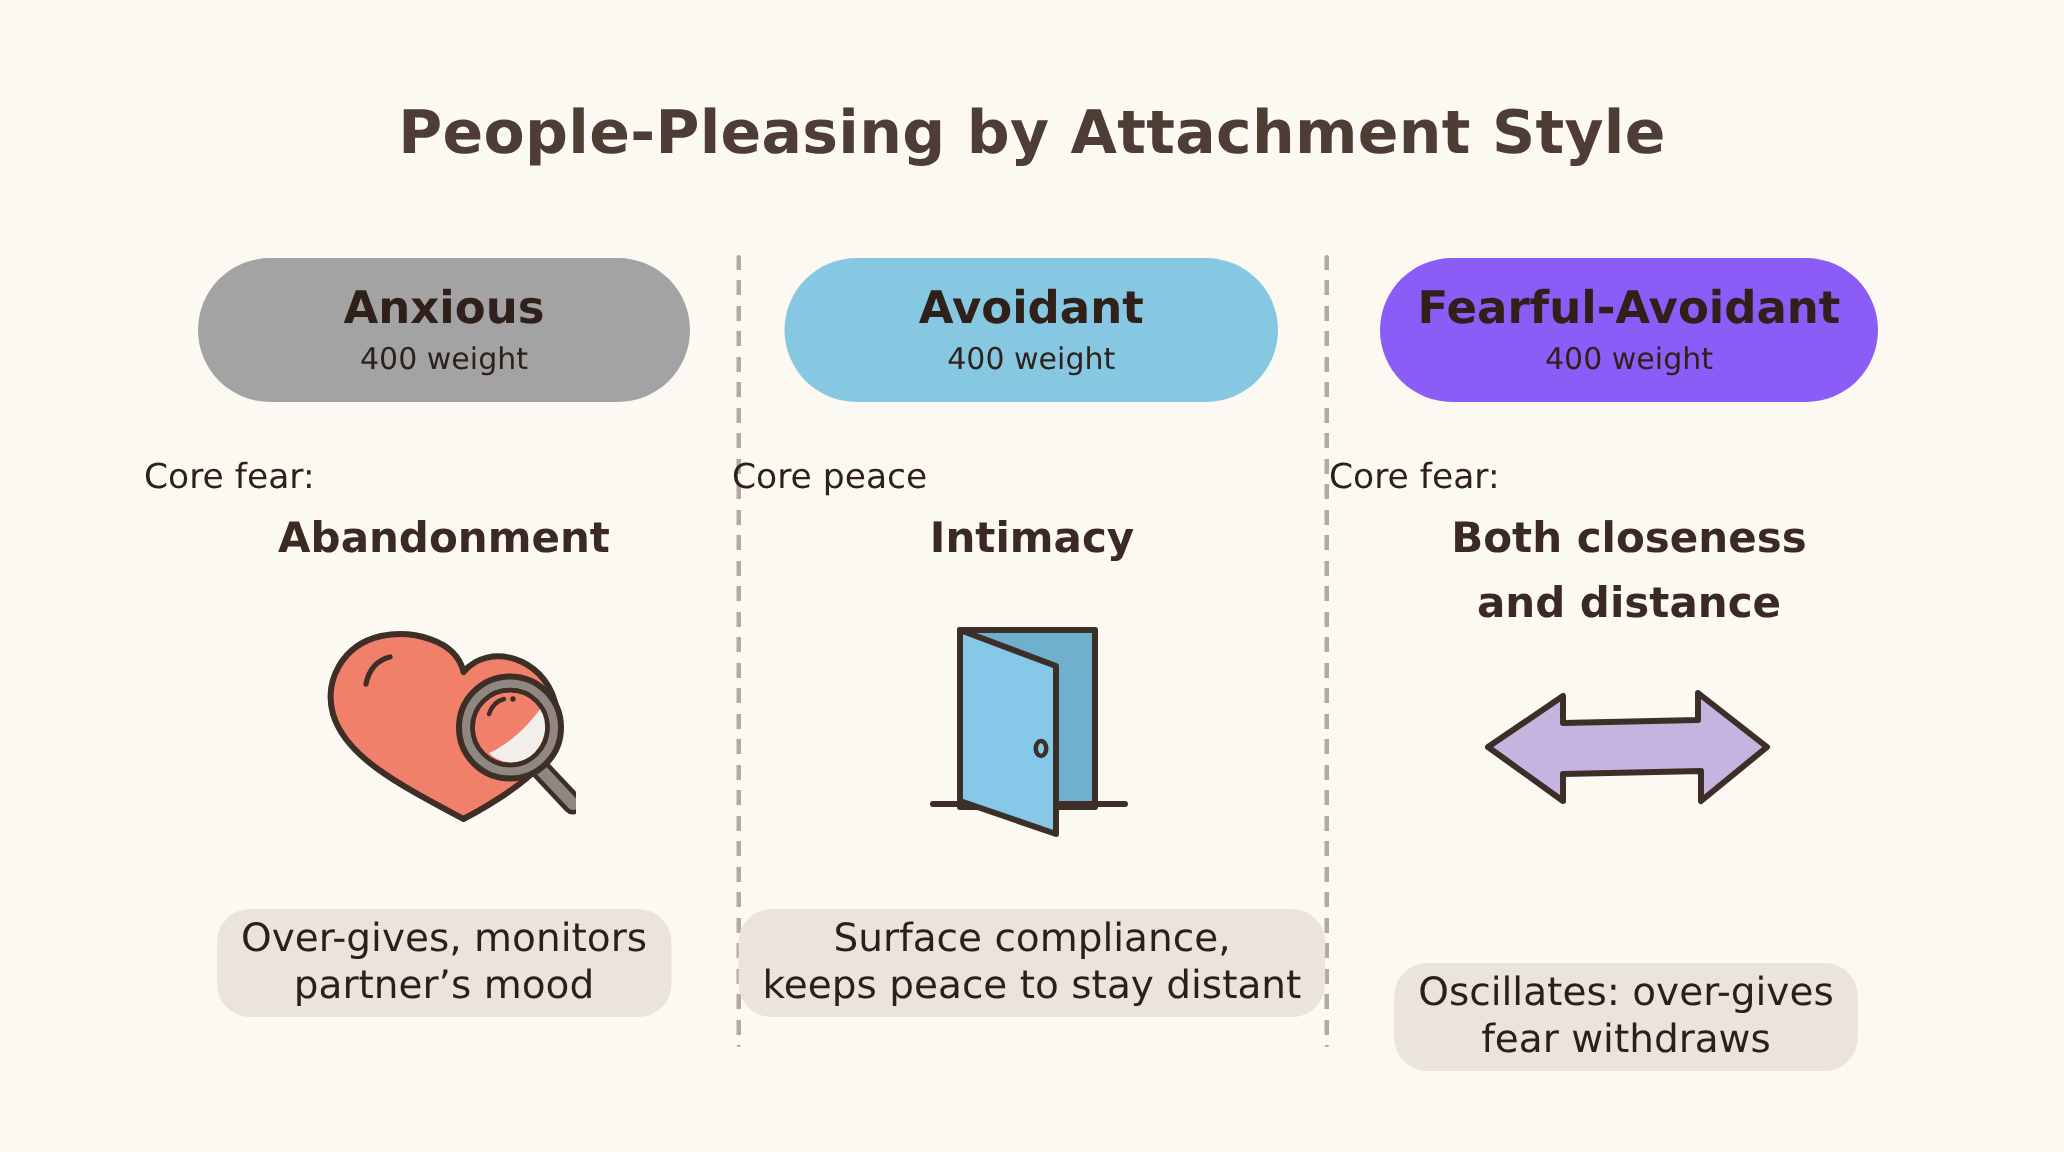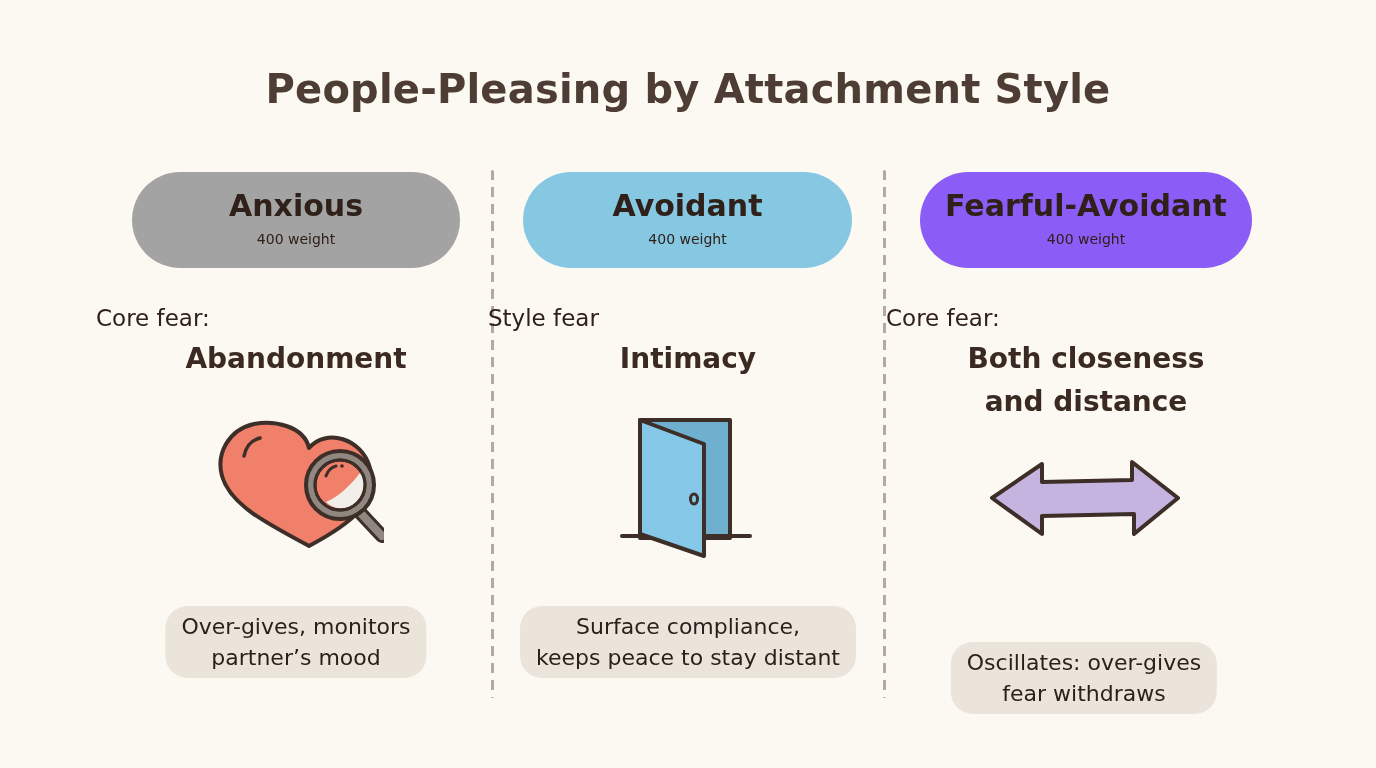--- a/index.html
+++ b/index.html
@@ -23,34 +23,34 @@
   .column {
     position: absolute; top: 0; height: 768px;
   }
   .pill {
     position: absolute; top: 172px; height: 96px;
     border-radius: 48px;
     display: flex; flex-direction: column; align-items: center; justify-content: center;
     color: #2f2019;
   }
   .pill-name { font-size: 30px; font-weight: bold; line-height: 38px; }
-  .pill-weight { font-size: 14px; line-height: 28px; }
+  .pill-weight { font-size: 20px; line-height: 28px; }
   .core-label {
     position: absolute; top: 305px; width: 100%; text-align: left;
     font-size: 23px; color: #2f2019;
   }
   .core-fear {
     position: absolute; top: 337px; width: 100%; text-align: center;
     font-size: 28px; font-weight: bold; color: #3a2a22; line-height: 43px;
   }
   .icon-wrap { position: absolute; }
   .note {
     position: absolute; top: 606px;
     background: #ebe4da; border-radius: 22px;
-    font-size: 22px; line-height: 31px; color: #2a1f1a;
+    font-size: 26px; line-height: 31px; color: #2a1f1a;
     text-align: center; padding: 5px 16px;
     transform: translateX(-50%);
     white-space: nowrap;
   }
 </style>
 </head>
 <body>
 
 <div class="title">People-Pleasing by Attachment Style</div>
 
@@ -82,21 +82,21 @@
     <div>Over-gives, monitors</div>
     <div>partner’s mood</div>
   </div>
 </div>
 
 <div class="column" style="left:488px; width:400px;">
   <div class="pill" style="left:35px; width:329px; background:#86c8e2;">
     <div class="pill-name">Avoidant</div>
     <div class="pill-weight">400 weight</div>
   </div>
-  <div class="core-label">Style fear</div>
+  <div class="core-label">Core peace</div>
   <div class="core-fear">Intimacy</div>
   <div class="icon-wrap" style="left:130px; top:414px;">
     <svg width="140" height="150" viewBox="0 0 140 150">
       <rect x="22" y="6" width="90" height="118" fill="#6fb0cf" stroke="#3d2e28" stroke-width="4" stroke-linejoin="round"></rect>
       <line x1="4" y1="122" x2="132" y2="122" stroke="#3d2e28" stroke-width="4" stroke-linecap="round"></line>
       <path d="M22 6 L86 30 L86 142 L22 120 Z" fill="#86c8e8" stroke="#3d2e28" stroke-width="4" stroke-linejoin="round"></path>
       <ellipse cx="76" cy="85" rx="3.5" ry="5" fill="#86c8e8" stroke="#3d2e28" stroke-width="3"></ellipse>
     </svg>
   </div>
   <div class="note" style="left:200px;">

